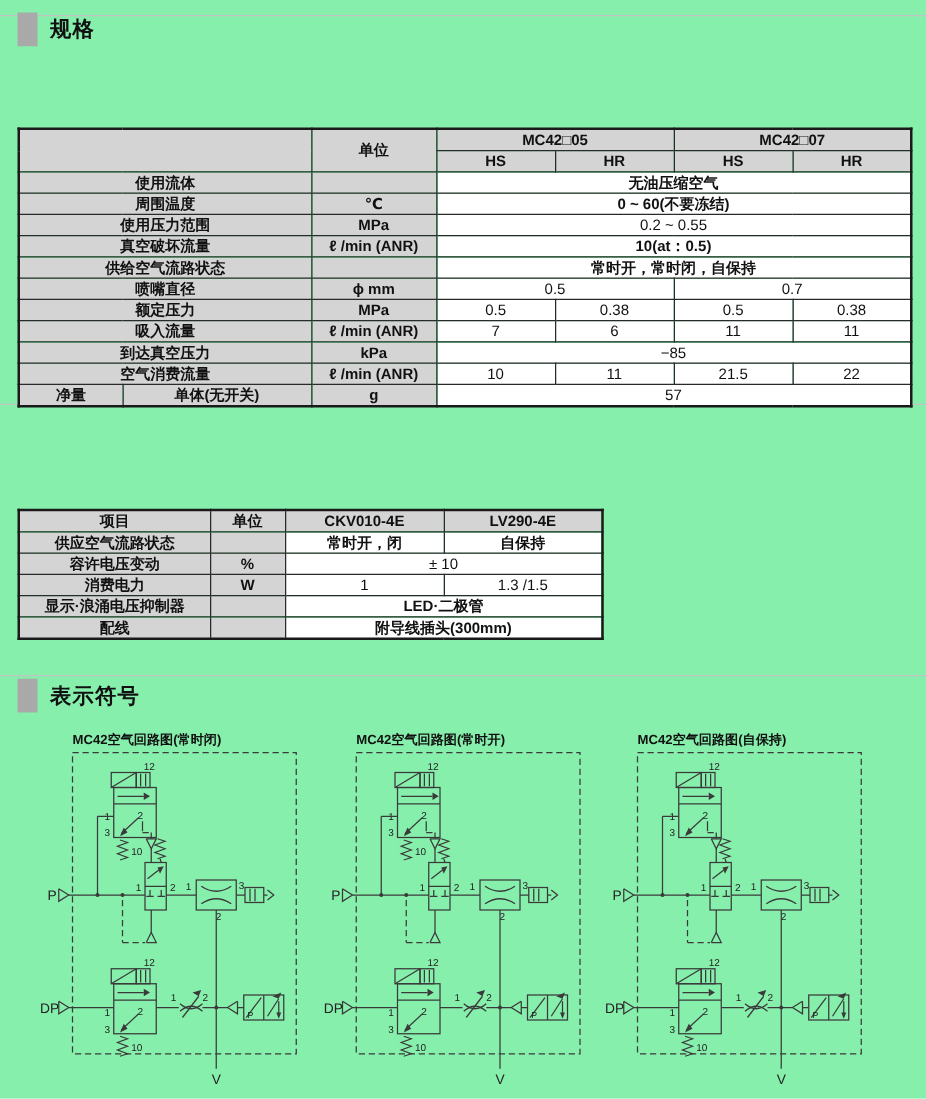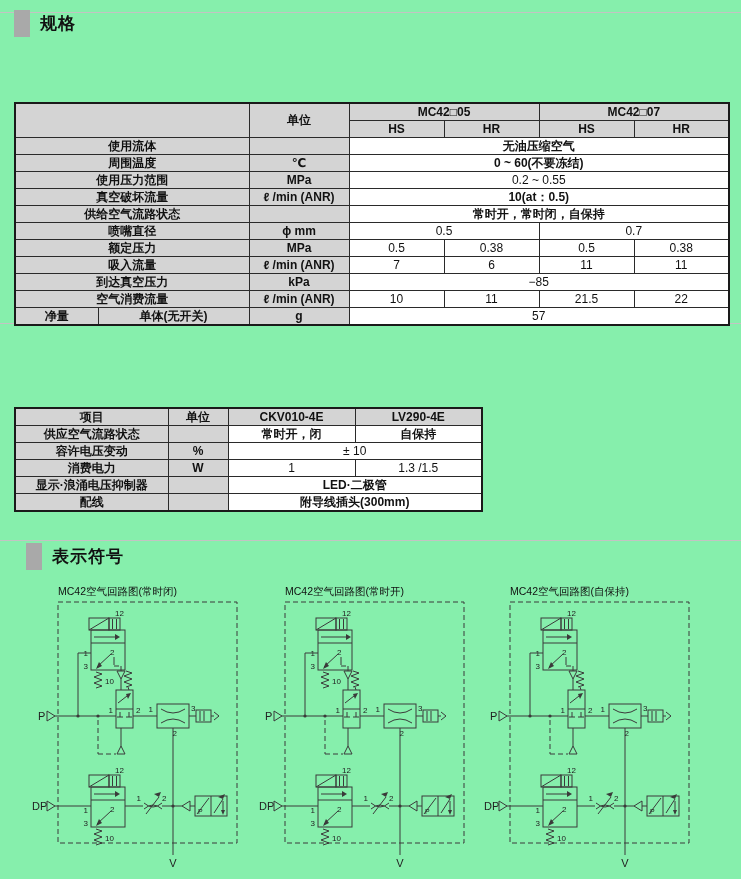--- a/index.html
+++ b/index.html
@@ -11,21 +11,21 @@
   .sec-head h2{margin:0;font-size:17px;font-weight:bold;letter-spacing:1px;}
   table{border-collapse:collapse;table-layout:fixed;border:2px solid #1a1a1a;
         font-family:"Liberation Sans","DejaVu Sans",sans-serif;margin-top:44px;}
   td,th{border:1px solid #2a2a2a;height:16px;text-align:center;vertical-align:middle;
         font-size:12px;line-height:13px;padding:0 2px;overflow:hidden;white-space:nowrap;}
   .g{background:#d4d4d4;font-weight:bold;}
   .v{background:#fff;font-weight:normal;}
   .v.cjk{font-weight:bold;}
   .tbl-wrap{position:absolute;}
   .diagram{position:absolute;width:213px;height:290px;}
-  .diagram .dtitle{position:absolute;left:28px;top:0;font-size:10.5px;font-weight:normal;white-space:nowrap;}
+  .diagram .dtitle{position:absolute;left:28px;top:0;font-size:10.5px;font-weight:bold;white-space:nowrap;}
   .diagram svg{position:absolute;left:0;top:15px;}
   svg line,svg path,svg rect,svg polyline{stroke:#3a3a3a;stroke-width:1;fill:none;}
   svg .dash{stroke-dasharray:5 3;}
   svg .dot{fill:#3a3a3a;stroke:none;}
   svg .fillh{fill:#3a3a3a;stroke:none;}
   svg text{stroke:none;fill:#222;font-family:"Liberation Sans","DejaVu Sans",sans-serif;}
 </style>
 </head>
 <body>
 
@@ -174,21 +174,21 @@
           </tr>
           <tr>
             <td class="g">配线</td>
             <td class="g"></td>
             <td colspan="2" class="v cjk">附导线插头(300mm)</td>
           </tr>
         </tbody>
       </table>
     </div>
 
-  <div class="sec-head" style="left:26px;top:543px">
+  <div class="sec-head" style="left:14px;top:543px">
     <span class="sq"></span>
     <h2>表示符号</h2>
   </div>
 
   <div id="diagram-1" class="diagram" style="left:30px;top:585px">
       <div class="dtitle">MC42空气回路图(常时闭)</div>
       <svg width="213" height="272" viewBox="0 0 213 272">
         <rect x="28" y="2" width="179" height="241" class="dash"></rect>
         <text x="8" y="120" font-size="11" text-anchor="start">P</text>
         <polyline points="17,111 17,121 25,116 17,111" fill="#fff"></polyline>

